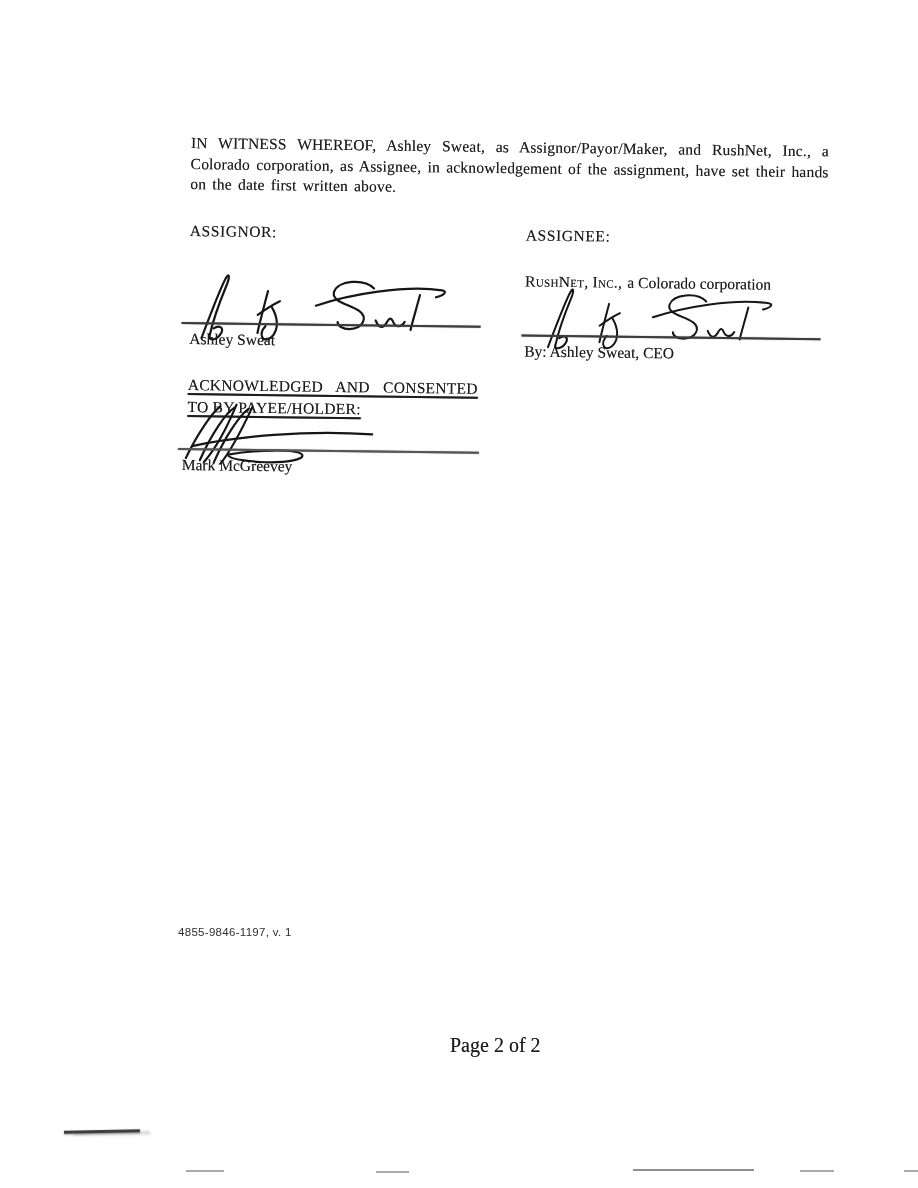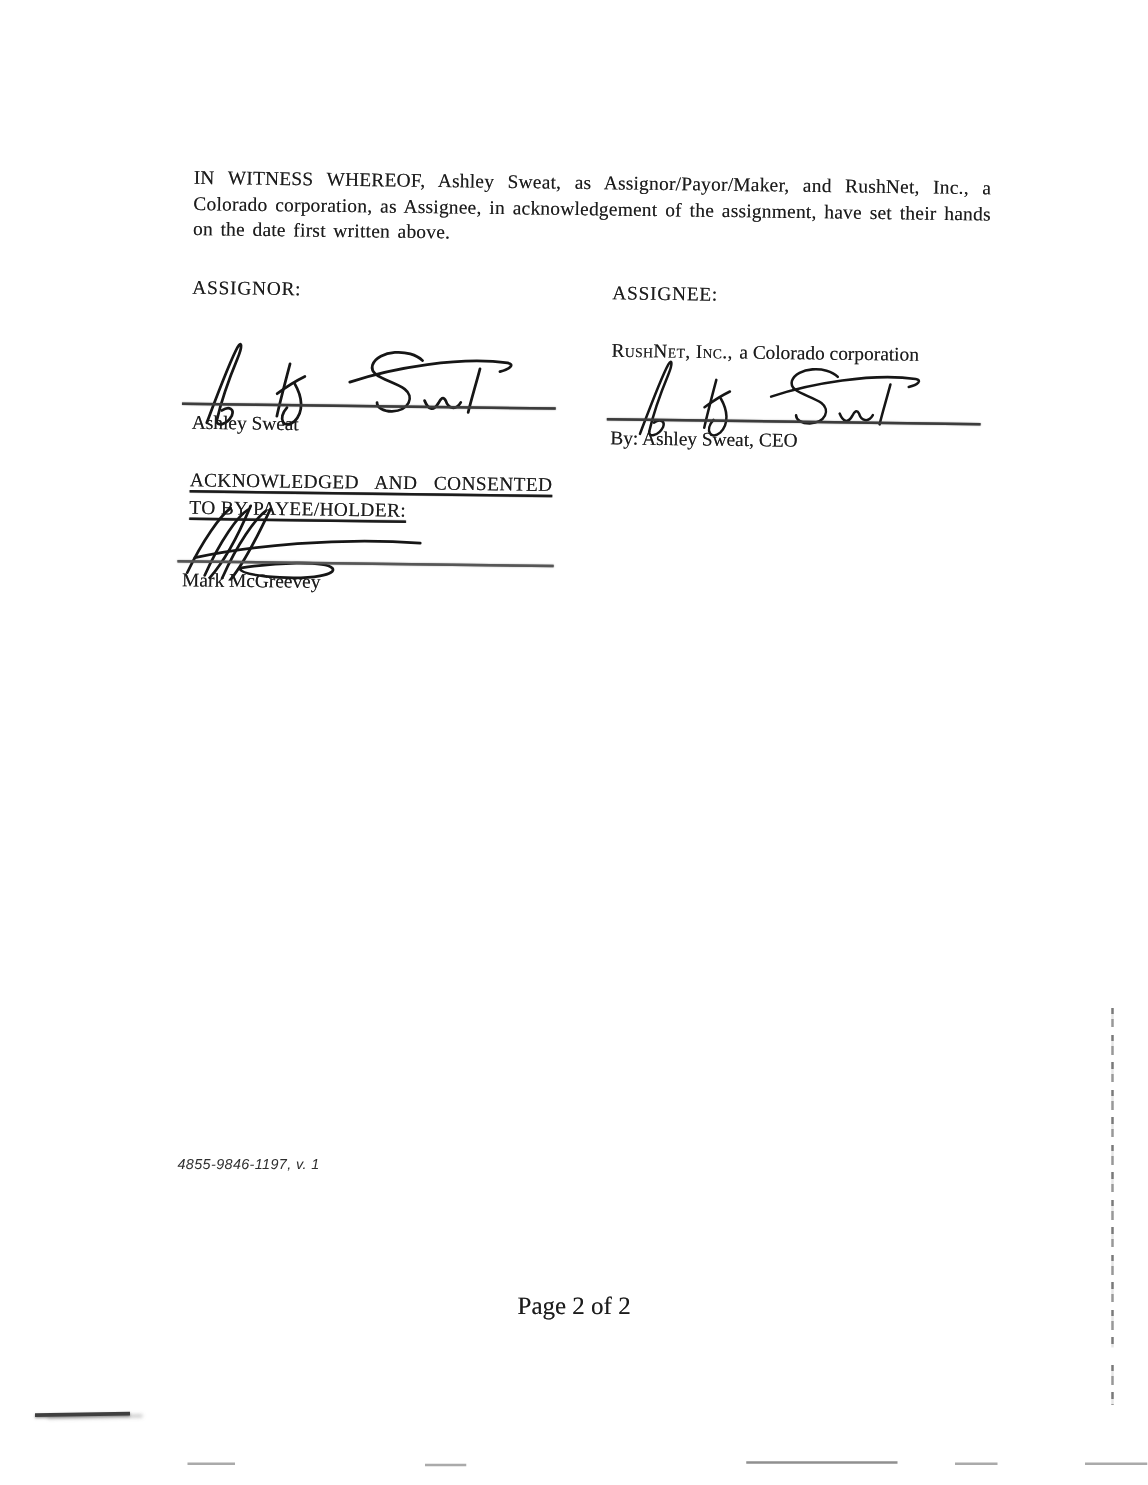--- a/index.html
+++ b/index.html
@@ -4,21 +4,21 @@
 <style>
   html, body { margin: 0; padding: 0; }
   body {
     width: 918px; height: 1188px;
     background: #ffffff;
     position: relative;
     overflow: hidden;
     font-family: "Liberation Serif", serif;
     color: #1c1c1c;
   }
-  .page { position: absolute; inset: 0; }
+  .page { position: absolute; inset: 0; margin-left: 36px; }
   .abs { position: absolute; }
 
   
   .tilt {
     position: absolute; inset: 0;
     transform: rotate(0.75deg);
     transform-origin: 150px 140px;
   }
 
   .scan-text {
@@ -67,21 +67,21 @@
 
   .sig-svg { position: absolute; }
   .sig-svg path {
     fill: none; stroke: #161616;
     stroke-width: 2.2; stroke-linecap: round; stroke-linejoin: round;
   }
 
   .doc-number {
     left: 142px; top: 926px;
     font-family: "Liberation Sans", sans-serif;
-    font-size: 11.5px; letter-spacing: 0.3px; color: #2e2e2e; font-style: italic;
+    font-size: 11.5px; letter-spacing: 0.3px; color: #2e2e2e;
   }
   .page-label { left: 414px; top: 1034px; font-size: 20px; }
 
   
   .v-artifact {
     width: 2px;
     background: repeating-linear-gradient(
       to bottom,
       rgba(50,50,50,0.65) 0px 5px,
       rgba(50,50,50,0.12) 5px 9px,

